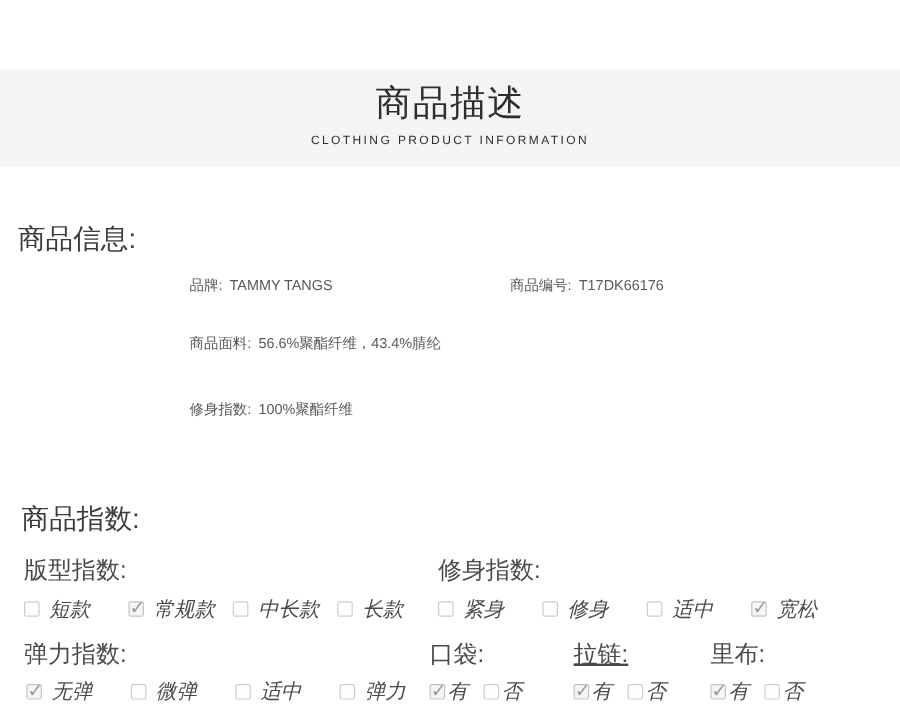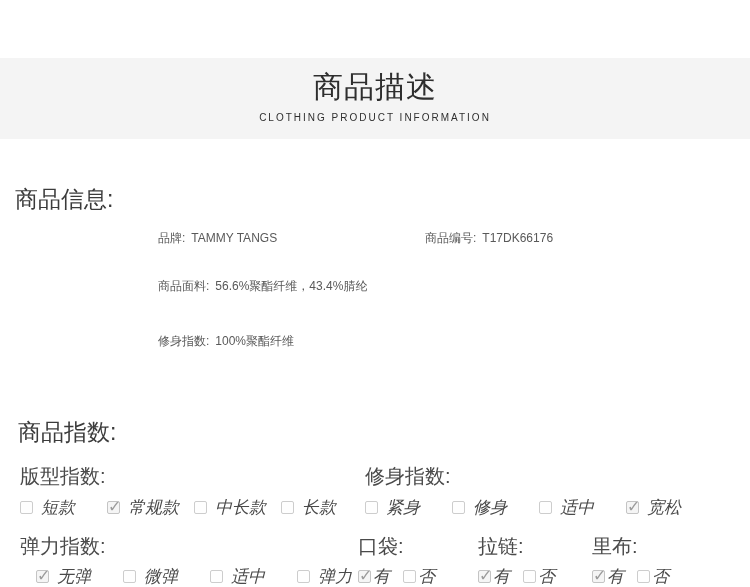--- a/index.html
+++ b/index.html
@@ -30,28 +30,28 @@
   #info-row-3 { top:329px; }
   .info-label { margin-right:6px; }
 
   
   .sub-label { position:absolute; font-size:20px; line-height:20px; color:#4a4a4a;
                white-space:nowrap; }
   #fit-label     { left:20px;  top:466px; }
   #slim-label    { left:365px; top:466px; }
   #stretch-label { left:20px;  top:536px; }
   #pocket-label  { left:358px; top:536px; }
-  #zipper-label  { left:478px; top:536px; }
+  #zipper-label  { left:478px; top:536px;text-decoration:underline; }
   #lining-label  { left:592px; top:536px; }
 
   
   .opt-row { position:absolute; display:flex; align-items:center; height:20px;font-style:italic; }
   #fit-row     { left:20px;  top:497px; }
   #slim-row    { left:365px; top:497px; }
-  #stretch-row { left:36px;  top:566px; }
+  #stretch-row { left:22px;  top:566px; }
   #pocket-row  { left:358px; top:566px; }
   #zipper-row  { left:478px; top:566px; }
   #lining-row  { left:592px; top:566px; }
 
   .opt { display:flex; align-items:center; width:88px; }
   .opt:last-child { width:auto; }
   .opt-wide .opt { width:87px; }
   .opt-label { font-size:17px; color:#4a4a4a; margin-left:8px; white-space:nowrap; }
 
   .yn-row .opt { width:auto; margin-right:13px; }

